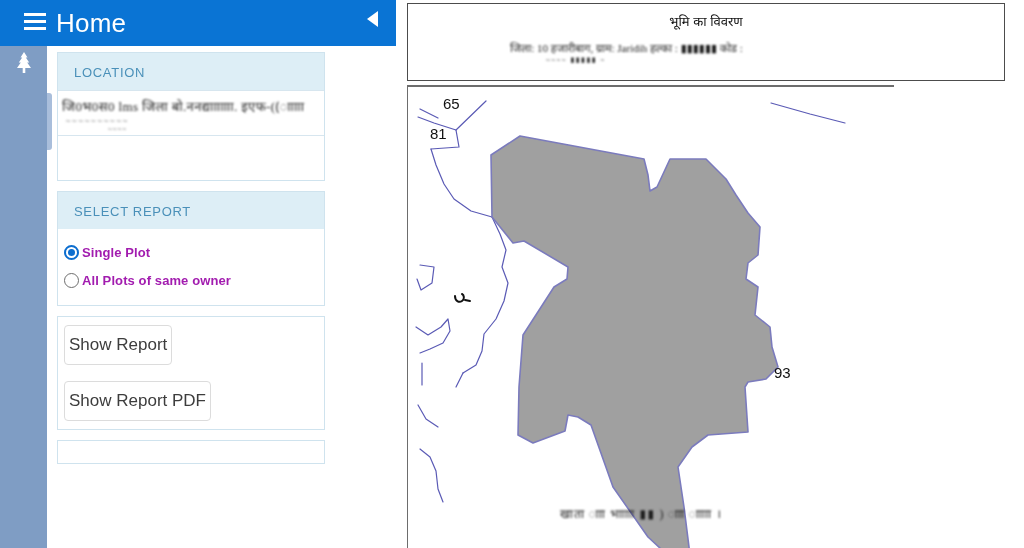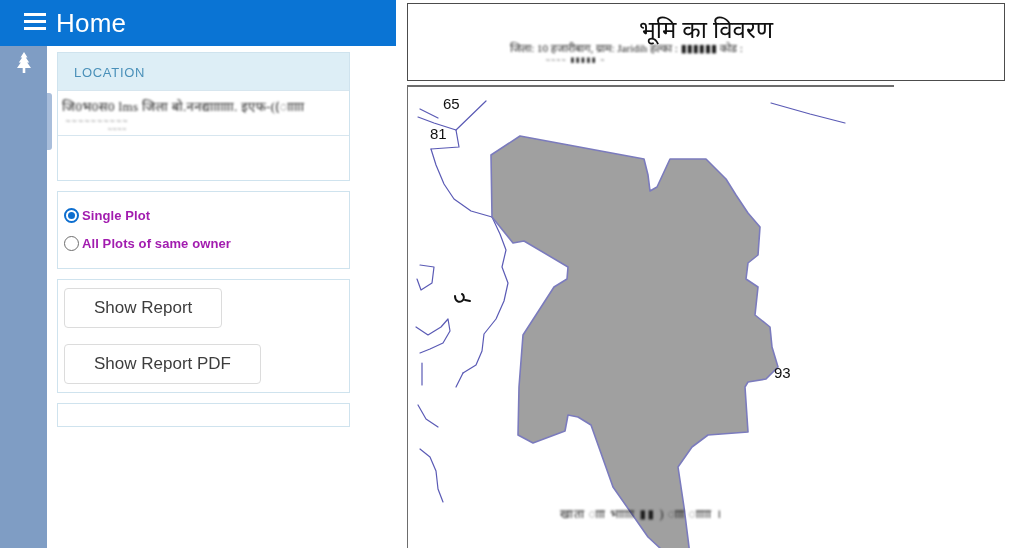--- a/index.html
+++ b/index.html
@@ -27,21 +27,20 @@
   }
 
   
   #app-header {
     position: absolute;
     left: 0; top: 0;
     width: 396px;
     height: 46px;
     background: #0a74d4;
     z-index: 20;
-    padding-left: 48px;
   }
   #hamburger-btn {
     position: absolute;
     left: 20px; top: 6px;
     width: 30px; height: 30px;
     display: flex;
     flex-direction: column;
     justify-content: center;
     align-items: center;
     gap: 4px;
@@ -105,21 +104,21 @@
     border-radius: 0 3px 3px 0;
     cursor: ew-resize;
     z-index: 11;
   }
 
   
   #panel-column {
     position: absolute;
     left: 57px;
     top: 52px;
-    width: 293px;
+    width: 268px;
   }
 
   .card {
     background: #ffffff;
     border: 1px solid #cfe3ee;
     margin-bottom: 10px;
   }
   .card-header {
     background: #ddeef6;
     color: #4a90b9;
@@ -229,21 +228,21 @@
   .action-row {
     padding: 8px 6px;
   }
   .action-btn {
     display: inline-block;
     background: #ffffff;
     border: 1px solid #dcdcdc;
     border-radius: 4px;
     color: #3d3d3d;
     font-size: 17px;
-    padding: 9px 29px;
+    padding: 9px 4px;
     cursor: pointer;
     font-family: "Liberation Sans", sans-serif;
     line-height: 20px;
   }
   #after-buttons-strip {
     height: 22px;
     background: #ffffff;
   }
 
   
@@ -263,22 +262,22 @@
     border: 1px solid #4c4c4c;
     box-sizing: border-box;
     background: #ffffff;
     overflow: hidden;
   }
   #report-title {
     position: absolute;
     left: 0; right: 0;
     top: 8px;
     text-align: center;
-    font-family: Liberation Serif, serif;
-    font-size: 24px;
+    font-family: Liberation Sans, sans-serif;
+    font-size: 13px;
     color: #111111;
     font-weight: 400;
   }
   #report-subtitle {
     position: absolute;
     left: 102px;
     top: 36px;
     font-size: 11px;
   }
   #report-subtitle-2 {
@@ -356,20 +355,21 @@
         <div id="location-value-box">
           <div id="location-line1" class="blurred-text">जि0भ0स0 lms जिला  बो.ननद्यााााााा. इएफ-((ााााा</div>
           <div id="location-line2" class="blurred-text">~~~~~~~~~~</div>
           <div id="location-line3" class="blurred-text">~~~~</div>
         </div>
         <div id="location-spacer"></div>
       </div>
     </div>
 
     <div class="card" id="select-report-card">
+      <div class="card-header">SELECT REPORT</div>
       <div class="card-body" id="report-options">
         <div class="radio-row">
           <span class="radio-mark on"></span>
           <span class="radio-label">Single Plot</span>
         </div>
         <div class="radio-row">
           <span class="radio-mark off"></span>
           <span class="radio-label">All Plots of same owner</span>
         </div>
       </div>

